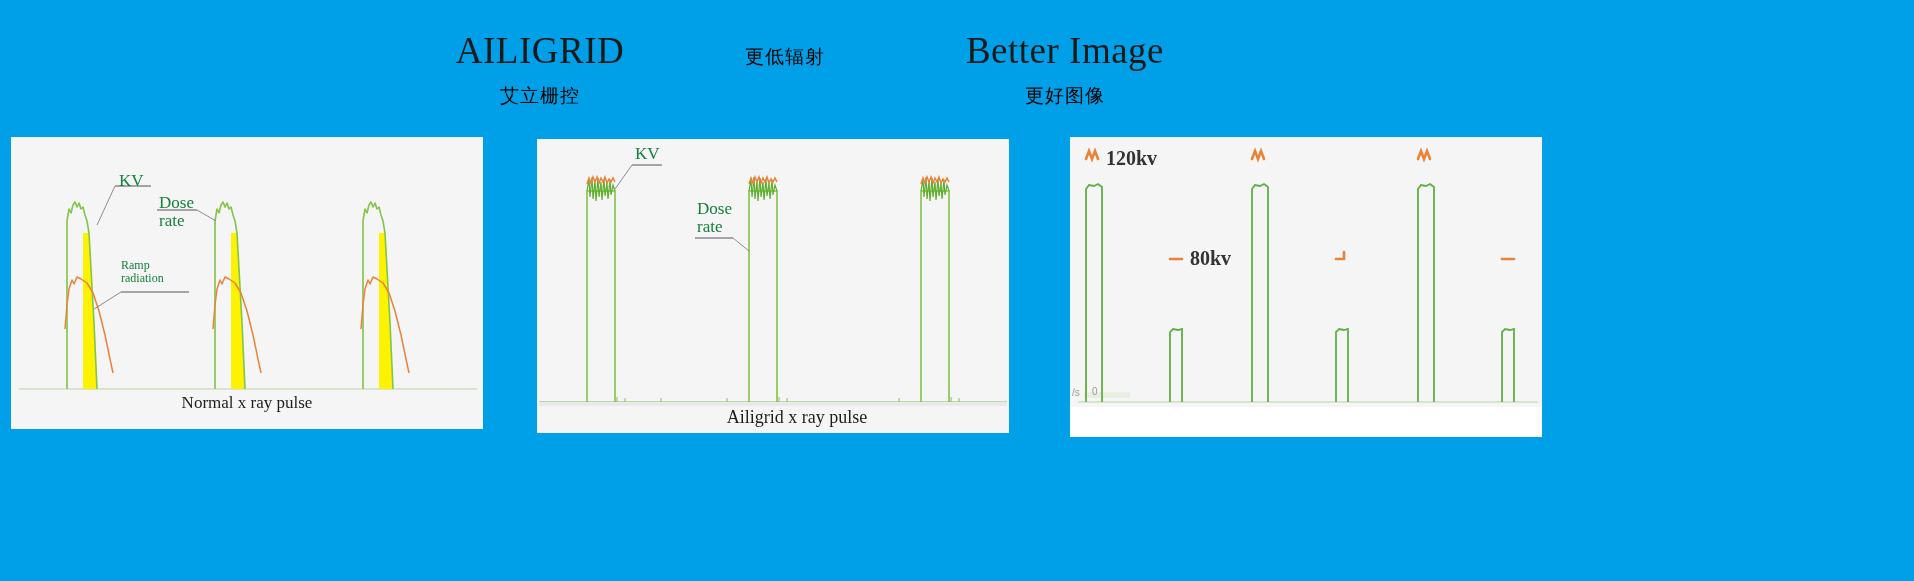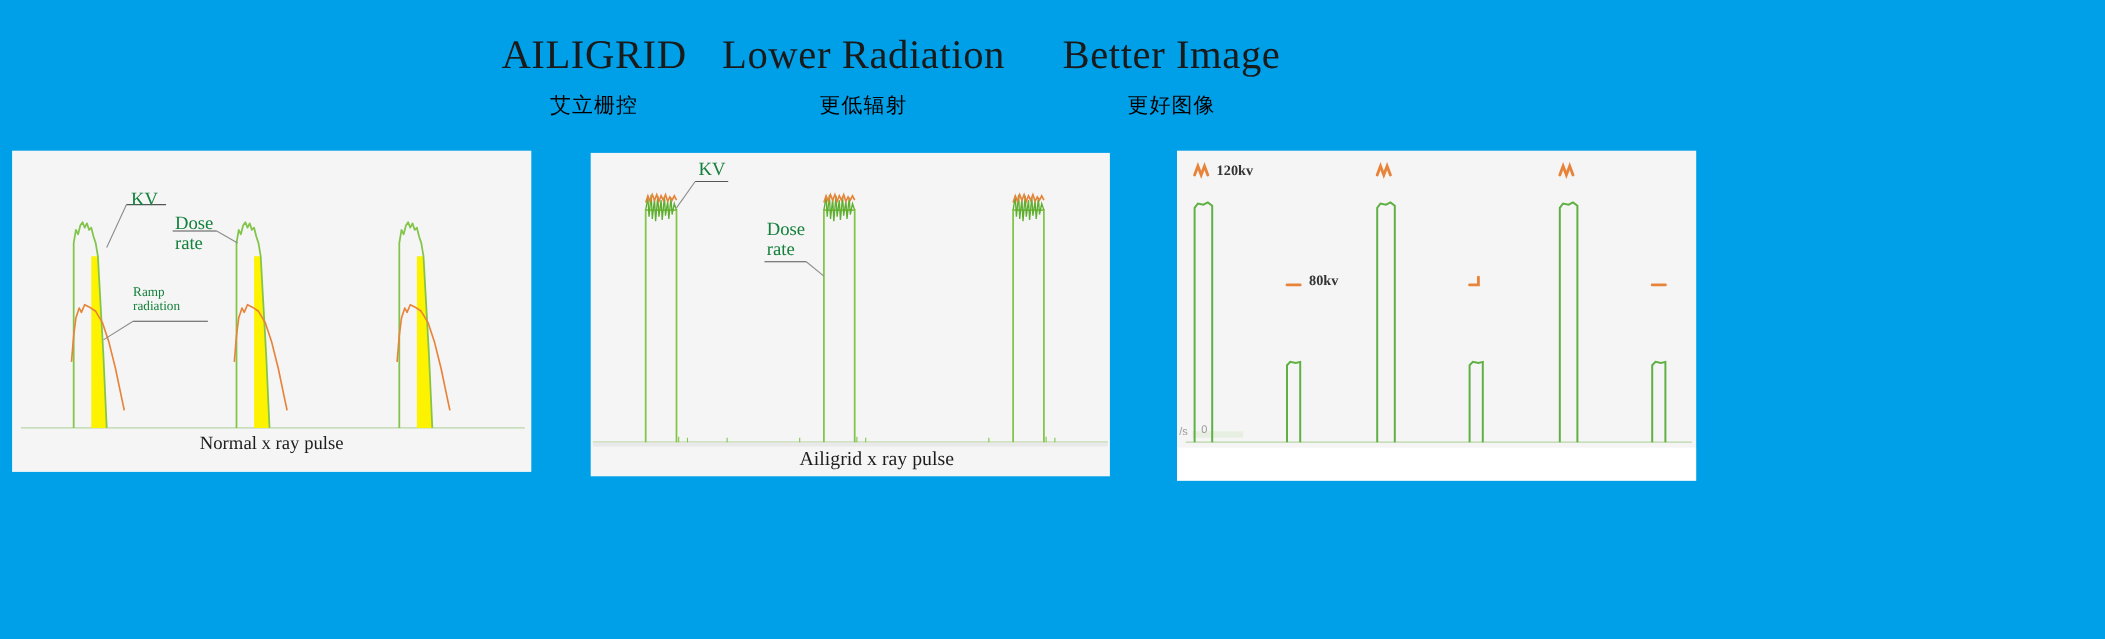--- a/index.html
+++ b/index.html
@@ -56,38 +56,37 @@
     position:absolute;
     font-family:"Liberation Serif", serif;
     color:#15803d;line-height:1.08;white-space:pre-line;
   }
   .kv-label{font-size:17px;}
   .dose-label{font-size:17px;}
   .ramp-label{font-size:12px;}
   .kv-num{
     position:absolute;
     font-family:"Liberation Serif", serif;
-    font-weight:bold;font-size:13px;color:#333;white-space:nowrap;text-align:right;
+    font-weight:bold;font-size:20px;color:#333;white-space:nowrap;text-align:right;
   }
   .axis-txt{
     position:absolute;
     font-family:"Liberation Sans", sans-serif;
     font-size:10px;color:#9a9a9a;white-space:nowrap;
   }
 </style>
 </head>
 <body>
 
 <div class="header">
   <div class="hdr-item" id="hdr0">
     <div class="hdr-en">AILIGRID</div>
     <div class="hdr-cn">艾立栅控</div>
   </div>
   <div class="hdr-item" id="hdr1">
-    <div class="hdr-en">Lower Radiation</div>
     <div class="hdr-cn">更低辐射</div>
   </div>
   <div class="hdr-item" id="hdr2">
     <div class="hdr-en">Better Image</div>
     <div class="hdr-cn">更好图像</div>
   </div>
 </div>
 
 <div class="panel" id="panel-0">
   <svg class="plot" width="472" height="292" viewBox="0 0 472 292">

